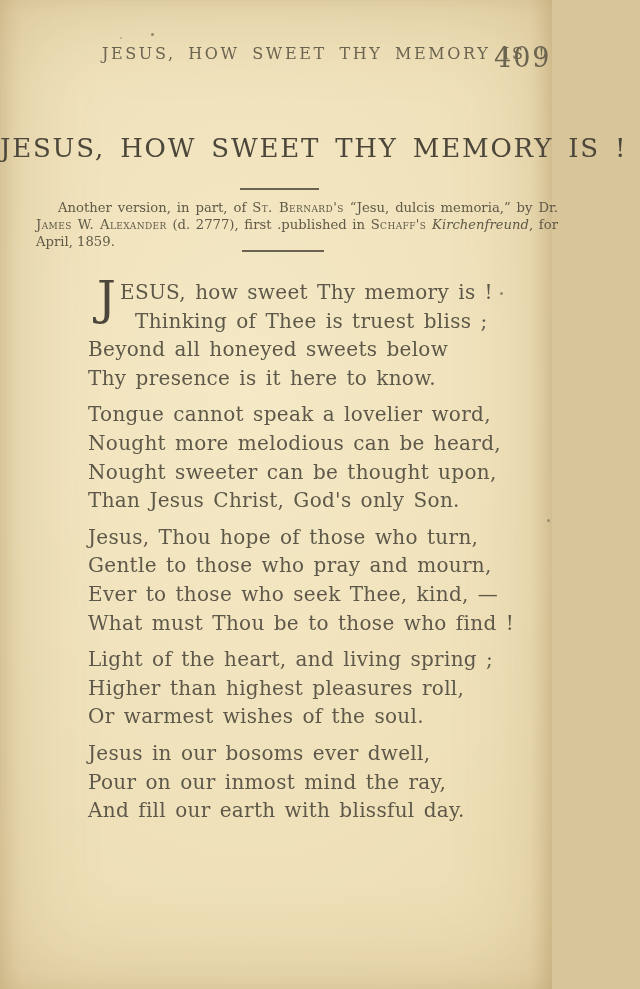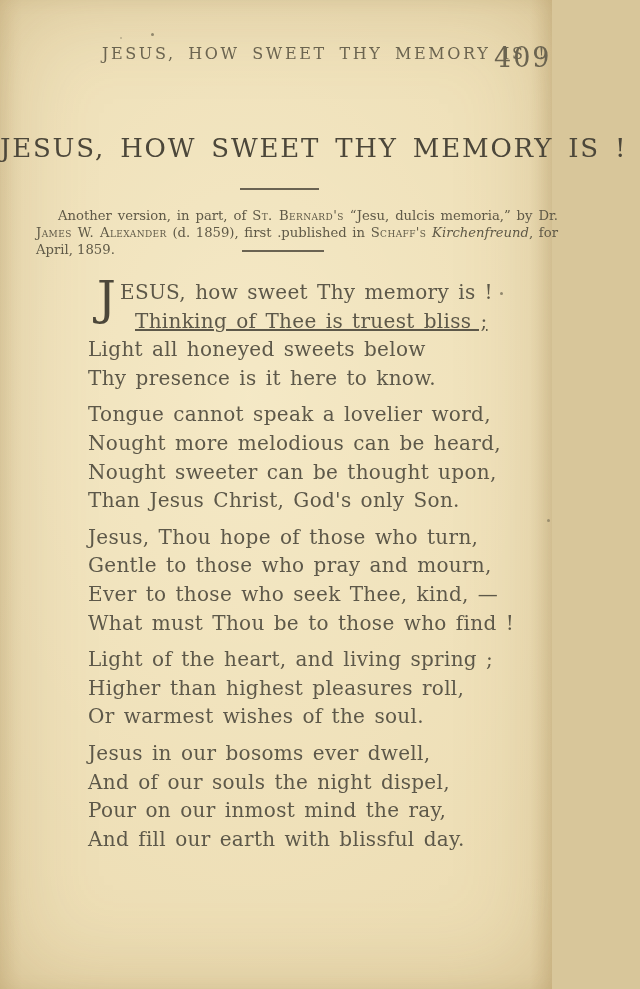--- a/index.html
+++ b/index.html
@@ -42,39 +42,38 @@
 
   .rule { position: absolute; border: 0; border-top: 2px solid var(--rule_ink, #6a6352); margin: 0; }
   .rule-1 { top: 188px; left: 240px; width: 79px; }
   .rule-2 { top: 250px; left: 242px; width: 82px; }
 
   
   .attribution {
     position: absolute; top: 200px; left: 36px; width: 522px;
     font-size: 13.2px; line-height: 16.9px;
     color: var(--note_ink, #5f5947);
-    margin-top: 8px;
   }
   .attr-line { text-align: justify; text-align-last: justify; }
   .attr-line.first { text-indent: 22px; }
   .attr-line.last { text-align: right; text-align-last: left; }
   .seg-smallcaps { font-variant: small-caps; letter-spacing: 0.4px; }
   .seg-italic { font-style: italic; }
 
   
   .poem {
     position: absolute; top: 278px; left: 88px; width: 470px;
     font-size: 20px; line-height: 28.6px;
     letter-spacing: 0.3px; word-spacing: 2.5px;
     color: var(--ink, #5d5849);
   }
   .stanza { margin: 0 0 8px 0; }
   .poem-line { white-space: nowrap; }
   .dc-line1 { position: relative; padding-left: 32px; }
-  .dc-line2 { padding-left: 47px; text-decoration: underline; }
+  .dc-line2 { padding-left: 47px; }
   .drop-cap {
     position: absolute; left: 9px; top: -4px;
     font-size: 47px; line-height: 1;
     color: var(--title_ink, #4c473a);
   }
 
   
   .speck { position: absolute; background: #6b6450; border-radius: 50%; opacity: 0.7; }
   .speck-1 { left: 151px; top: 33px;  width: 3px; height: 3px; }
   .speck-2 { left: 500px; top: 292px; width: 3px; height: 3px; }
@@ -88,31 +87,31 @@
 
   <div class="running-title">JESUS, HOW SWEET THY MEMORY IS !</div>
   <div class="page-number">409</div>
 
   <h1 class="main-title">JESUS, HOW SWEET THY MEMORY IS !</h1>
 
   <hr class="rule rule-1">
 
   <div class="attribution">
       <div class="attr-line first"><span class="seg-normal">Another version, in part, of </span><span class="seg-smallcaps">St. Bernard's</span><span class="seg-normal"> “Jesu, dulcis memoria,” by Dr.</span></div>
-      <div class="attr-line"><span class="seg-smallcaps">James W. Alexander</span><span class="seg-normal"> (d. 1859), first .published in </span><span class="seg-smallcaps">Schaff's</span><span class="seg-normal"> </span><span class="seg-italic">Kirchenfreund</span><span class="seg-normal">, for</span></div>
+      <div class="attr-line"><span class="seg-smallcaps">James W. Alexander</span><span class="seg-normal"> (d. 2777), first .published in </span><span class="seg-smallcaps">Schaff's</span><span class="seg-normal"> </span><span class="seg-italic">Kirchenfreund</span><span class="seg-normal">, for</span></div>
       <div class="attr-line last"><span class="seg-normal">April, 1859.</span></div>
     </div>
 
   <hr class="rule rule-2">
 
   <div class="poem">
       <div class="stanza">
         <div class="poem-line dc-line1"><span class="drop-cap">J</span>ESUS, how sweet Thy memory is !</div>
         <div class="poem-line dc-line2">Thinking of Thee is truest bliss ;</div>
-        <div class="poem-line">Light all honeyed sweets below</div>
+        <div class="poem-line">Beyond all honeyed sweets below</div>
         <div class="poem-line">Thy presence is it here to know.</div>
       </div>
       <div class="stanza">
         <div class="poem-line">Tongue cannot speak a lovelier word,</div>
         <div class="poem-line">Nought more melodious can be heard,</div>
         <div class="poem-line">Nought sweeter can be thought upon,</div>
         <div class="poem-line">Than Jesus Christ, God's only Son.</div>
       </div>
       <div class="stanza">
         <div class="poem-line">Jesus, Thou hope of those who turn,</div>
@@ -120,21 +119,20 @@
         <div class="poem-line">Ever to those who seek Thee, kind, —</div>
         <div class="poem-line">What must Thou be to those who find !</div>
       </div>
       <div class="stanza">
         <div class="poem-line">Light of the heart, and living spring ;</div>
         <div class="poem-line">Higher than highest pleasures roll,</div>
         <div class="poem-line">Or warmest wishes of the soul.</div>
       </div>
       <div class="stanza">
         <div class="poem-line">Jesus in our bosoms ever dwell,</div>
-        <div class="poem-line">And of our souls the night dispel,</div>
         <div class="poem-line">Pour on our inmost mind the ray,</div>
         <div class="poem-line">And fill our earth with blissful day.</div>
       </div>
     </div>
 
   <div class="speck speck-1"></div>
   <div class="speck speck-2"></div>
   <div class="speck speck-3"></div>
   <div class="speck speck-4"></div>
 

